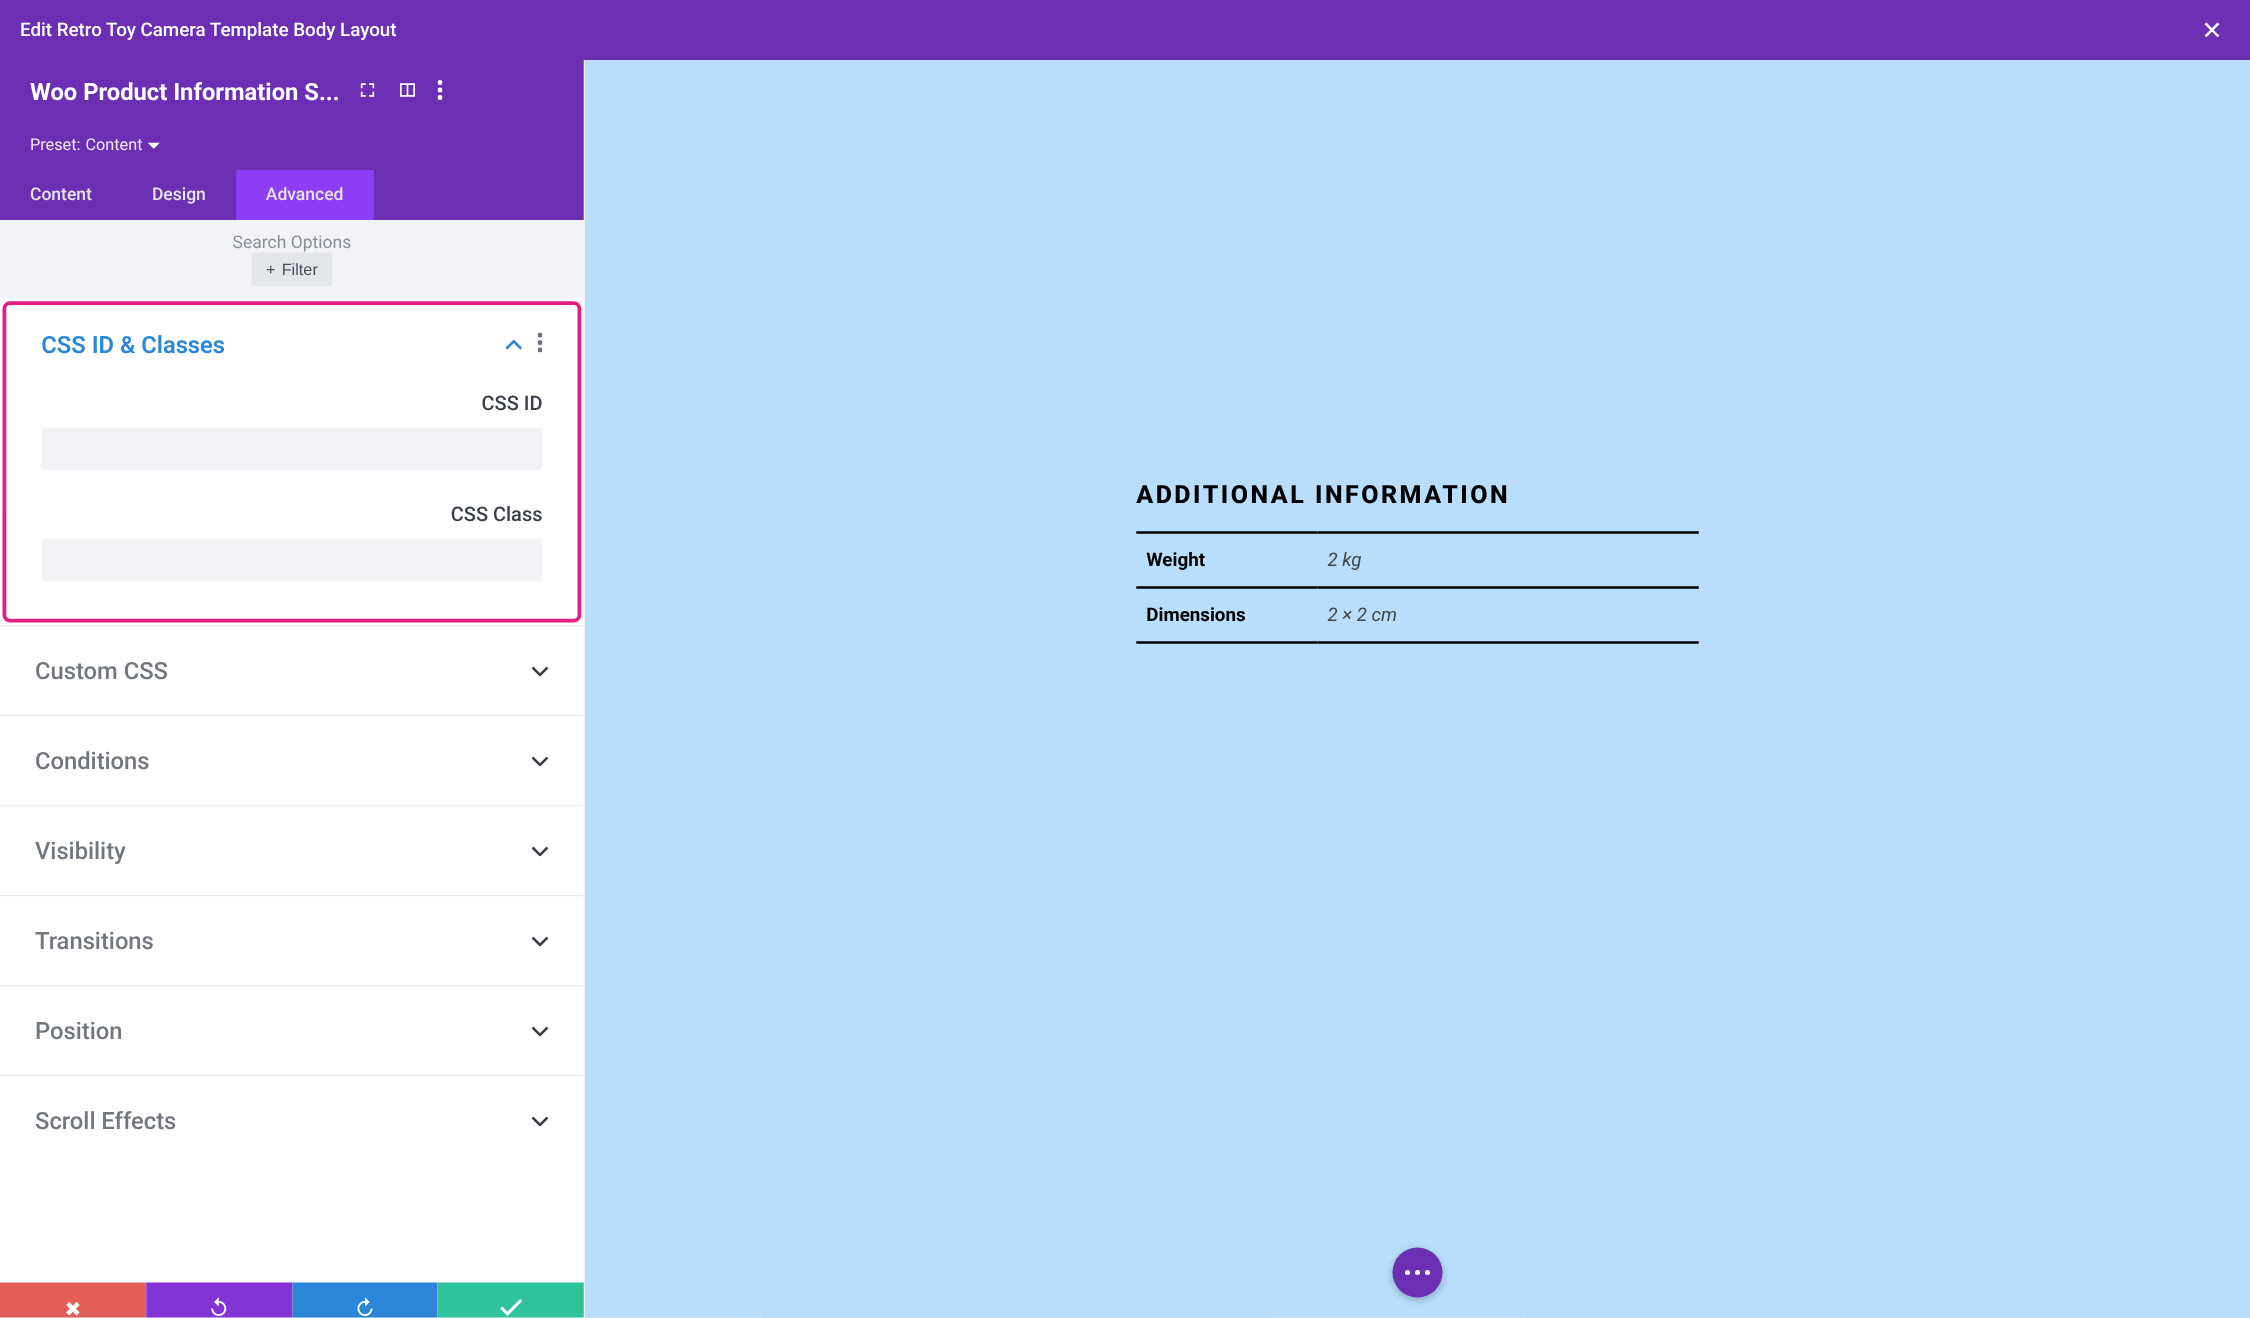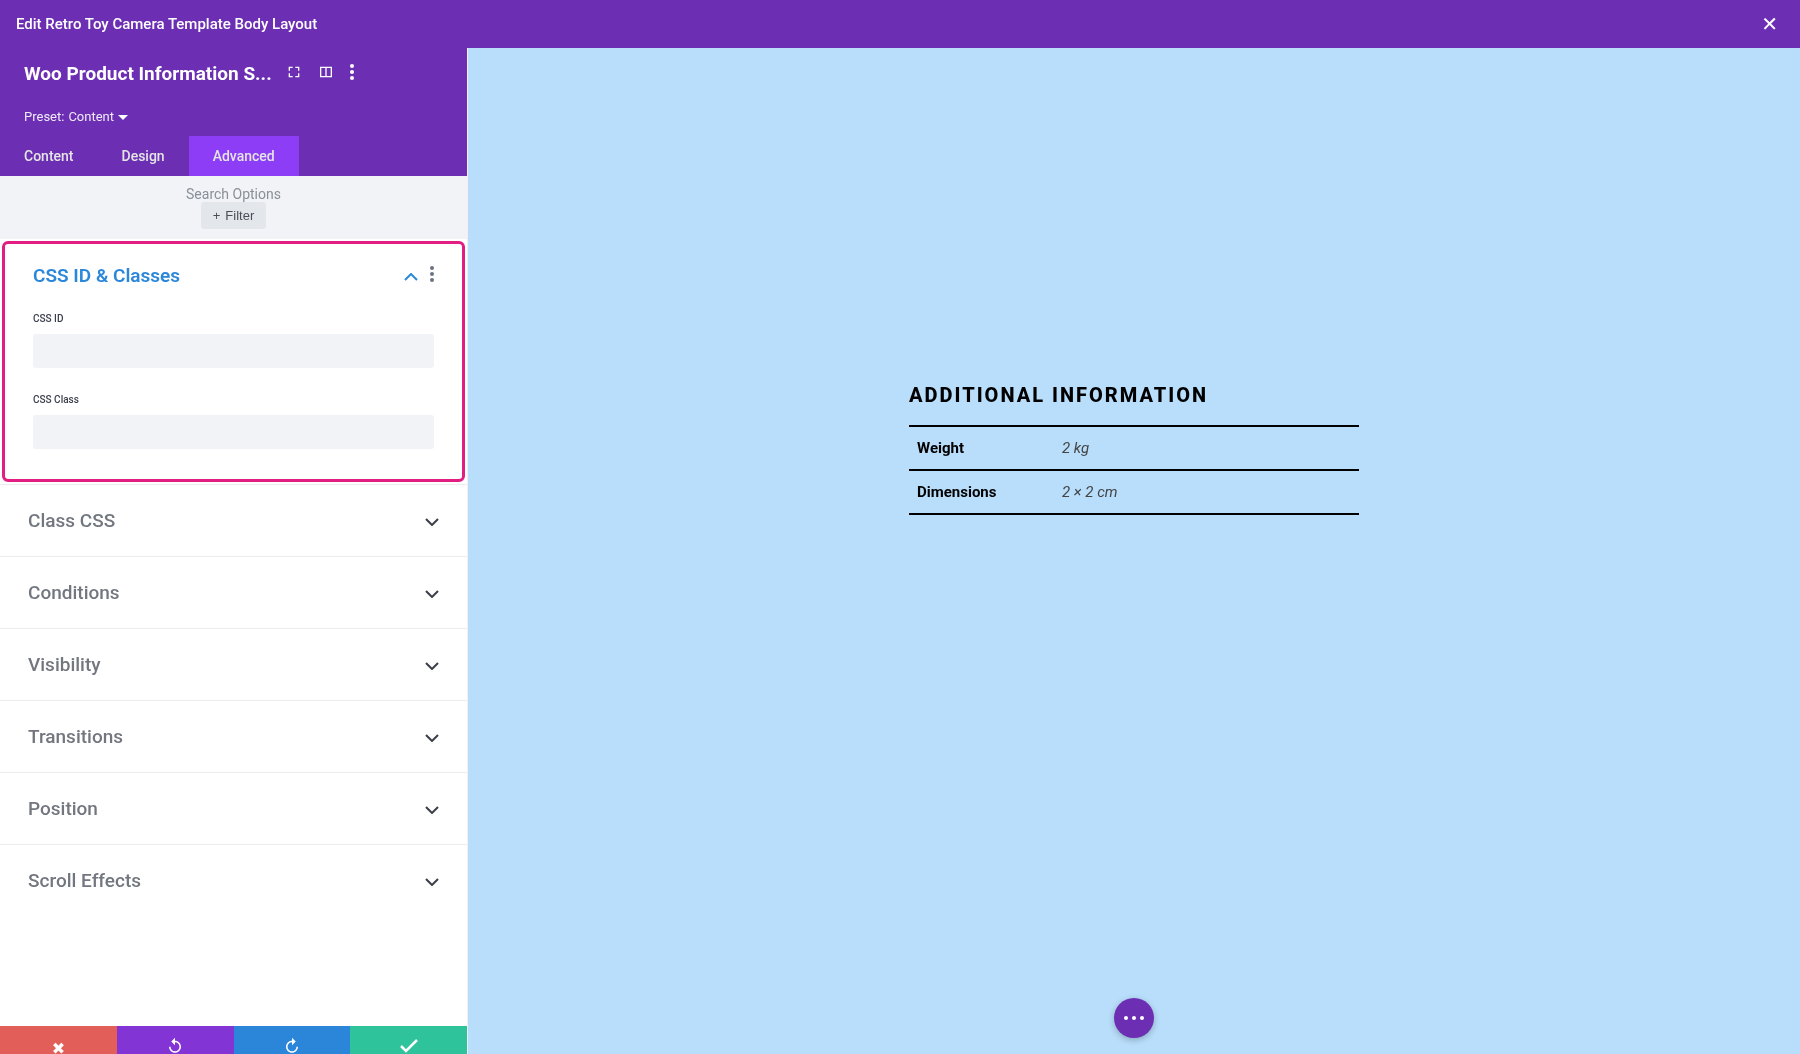--- a/index.html
+++ b/index.html
@@ -148,24 +148,25 @@
     font-size: 19px;
     font-weight: 600;
   }
   .highlight-panel .panel-head-icons {
     display: flex;
     gap: 12px;
     align-items: center;
     color: #5a6272;
   }
   .field-label {
-    font-size: 10px;
+    font-size: 16px;
     color: #3a3f4a;
     font-weight: 500;
     margin-bottom: 10px;
+    text-align: right;
   }
   .field-input {
     width: 100%;
     height: 34px;
     background: #f1f3f6;
     border: none;
     border-radius: 3px;
     margin-bottom: 26px;
     padding: 0 10px;
   }
@@ -351,21 +352,21 @@
             </span>
           </div>
         </div>
         <div class="field-label">CSS ID</div>
         <input class="field-input" value="" style="">
         <div class="field-label">CSS Class</div>
         <input class="field-input" value="" style="">
       </div>
 
       <div class="panel">
-        <span class="panel-title">Class CSS</span>
+        <span class="panel-title">Custom CSS</span>
         <span><svg width="14" height="8" viewBox="0 0 14 8" fill="none">
               <path d="M1 1l6 6 6-6" stroke-width="2"></path>
             </svg></span>
       </div>
       <div class="panel">
         <span class="panel-title">Conditions</span>
         <span><svg width="14" height="8" viewBox="0 0 14 8" fill="none">
               <path d="M1 1l6 6 6-6" stroke-width="2"></path>
             </svg></span>
       </div>

